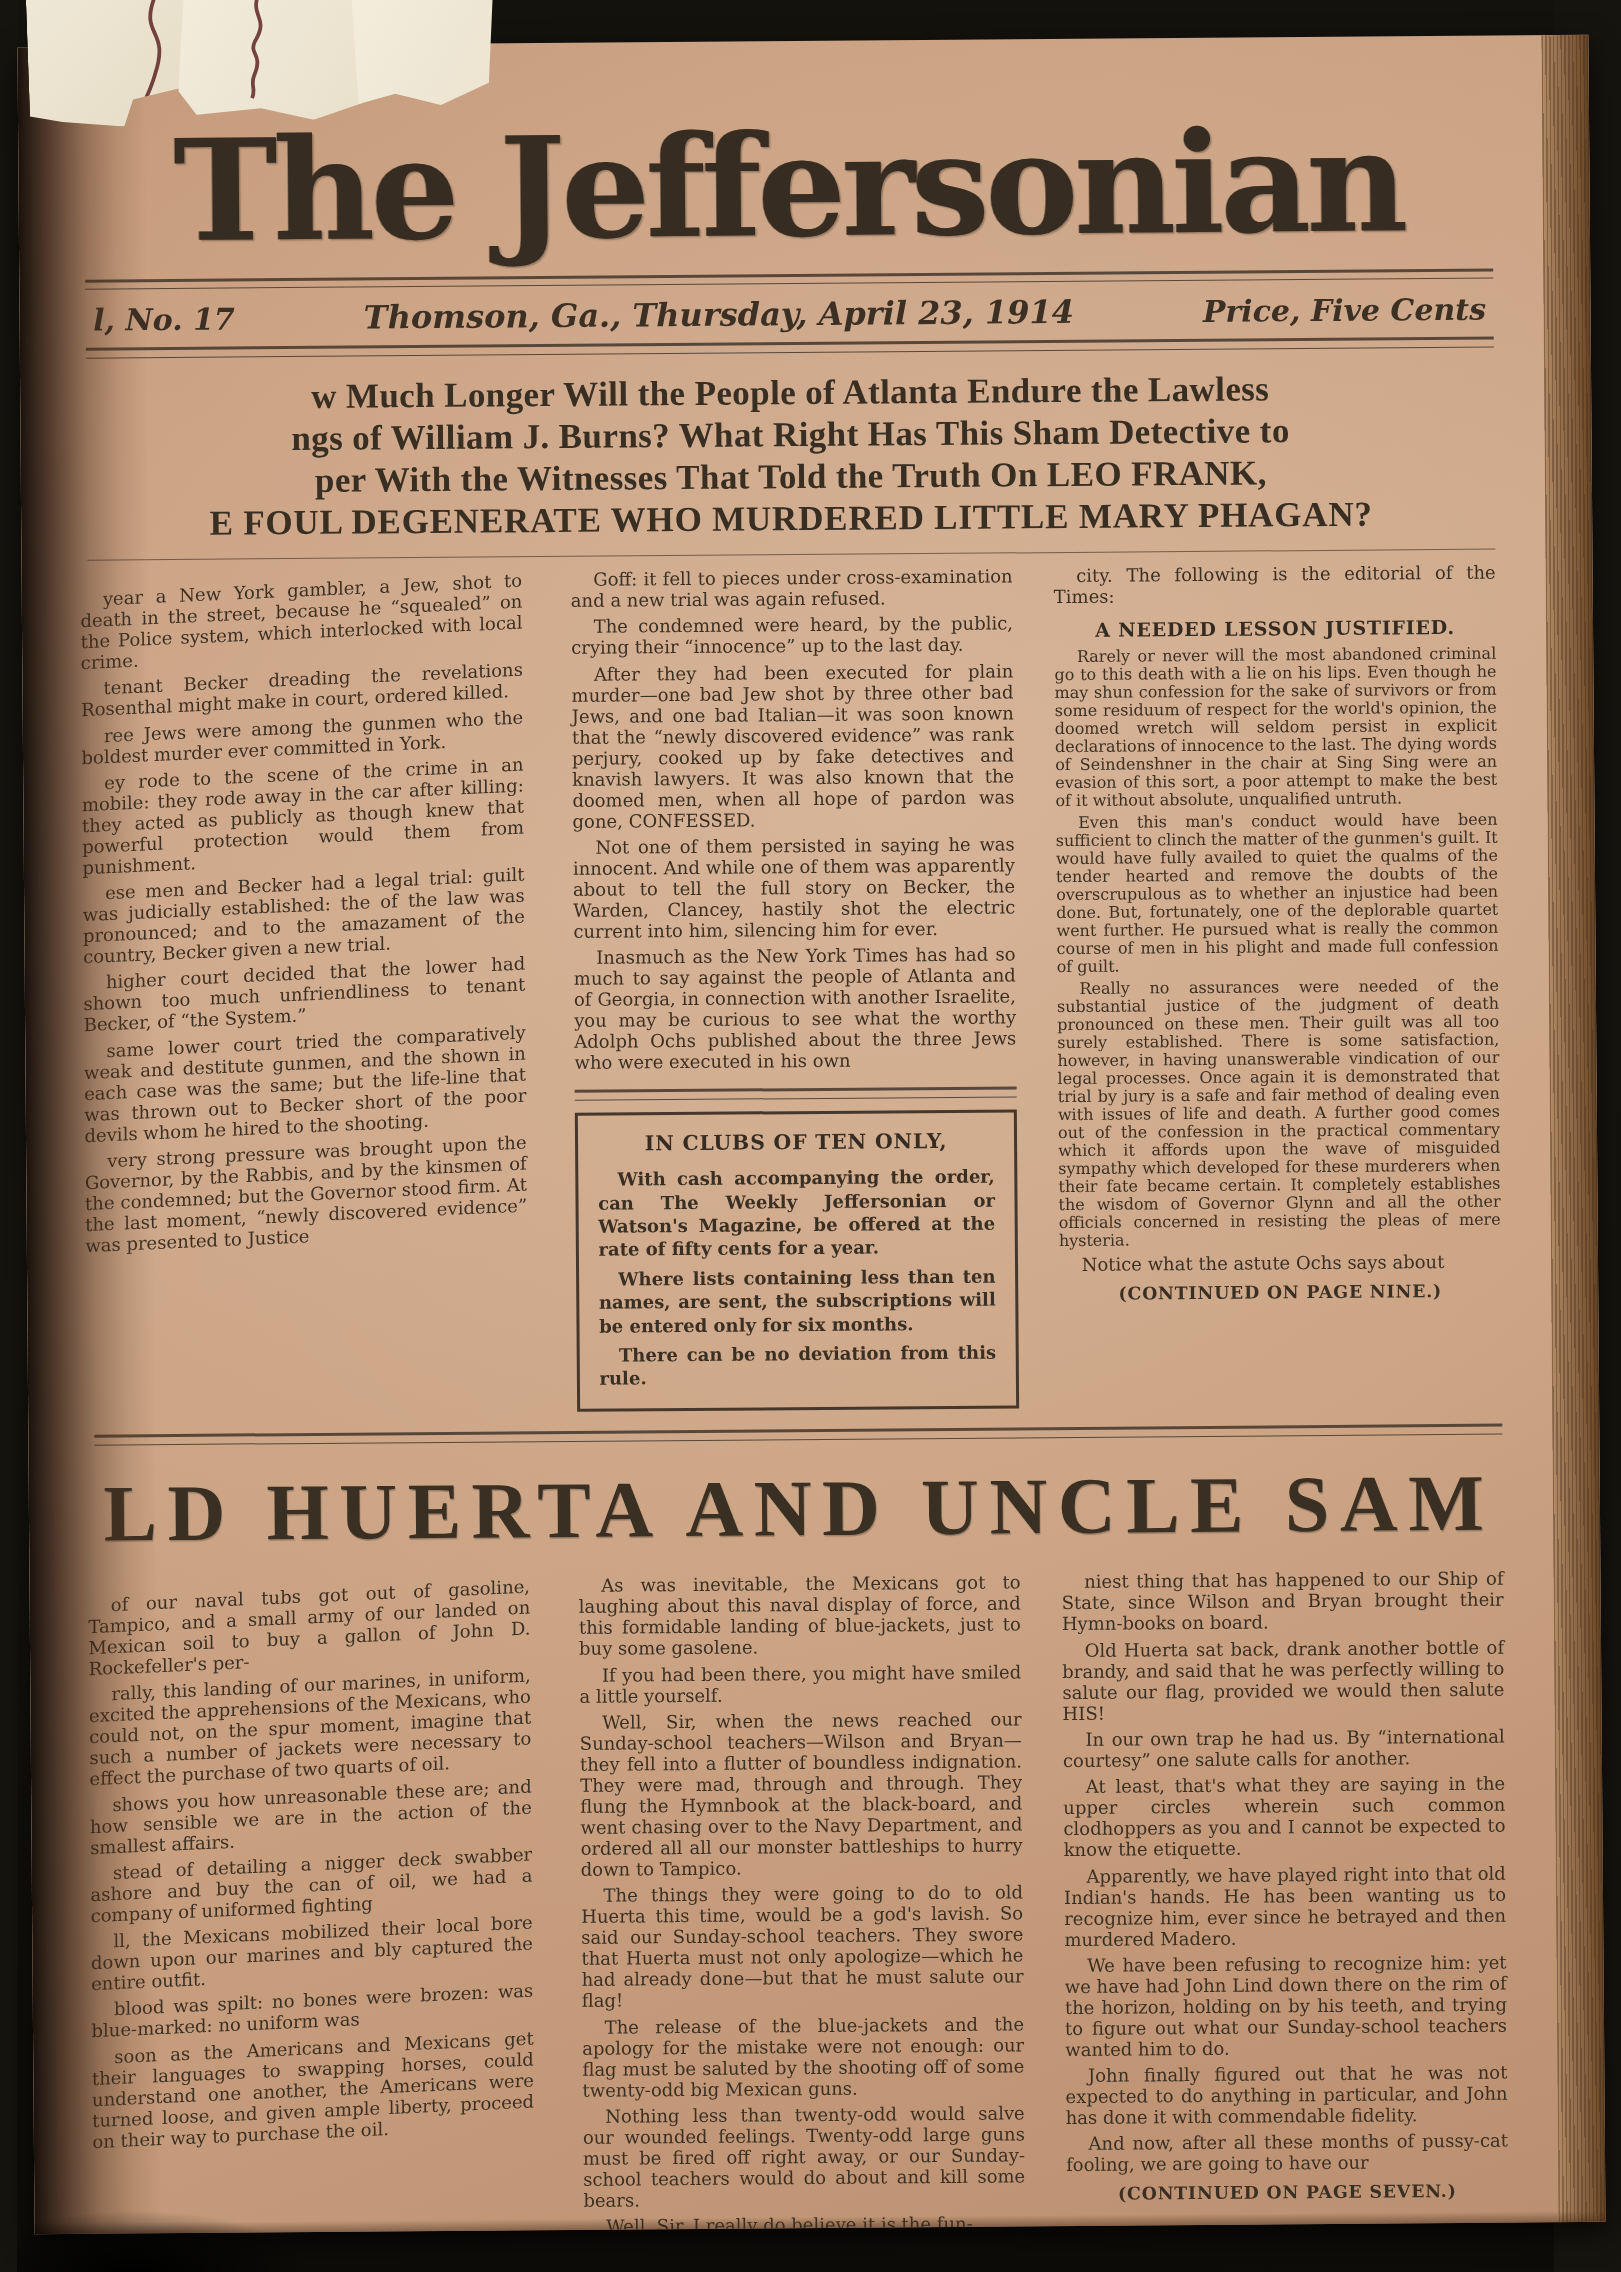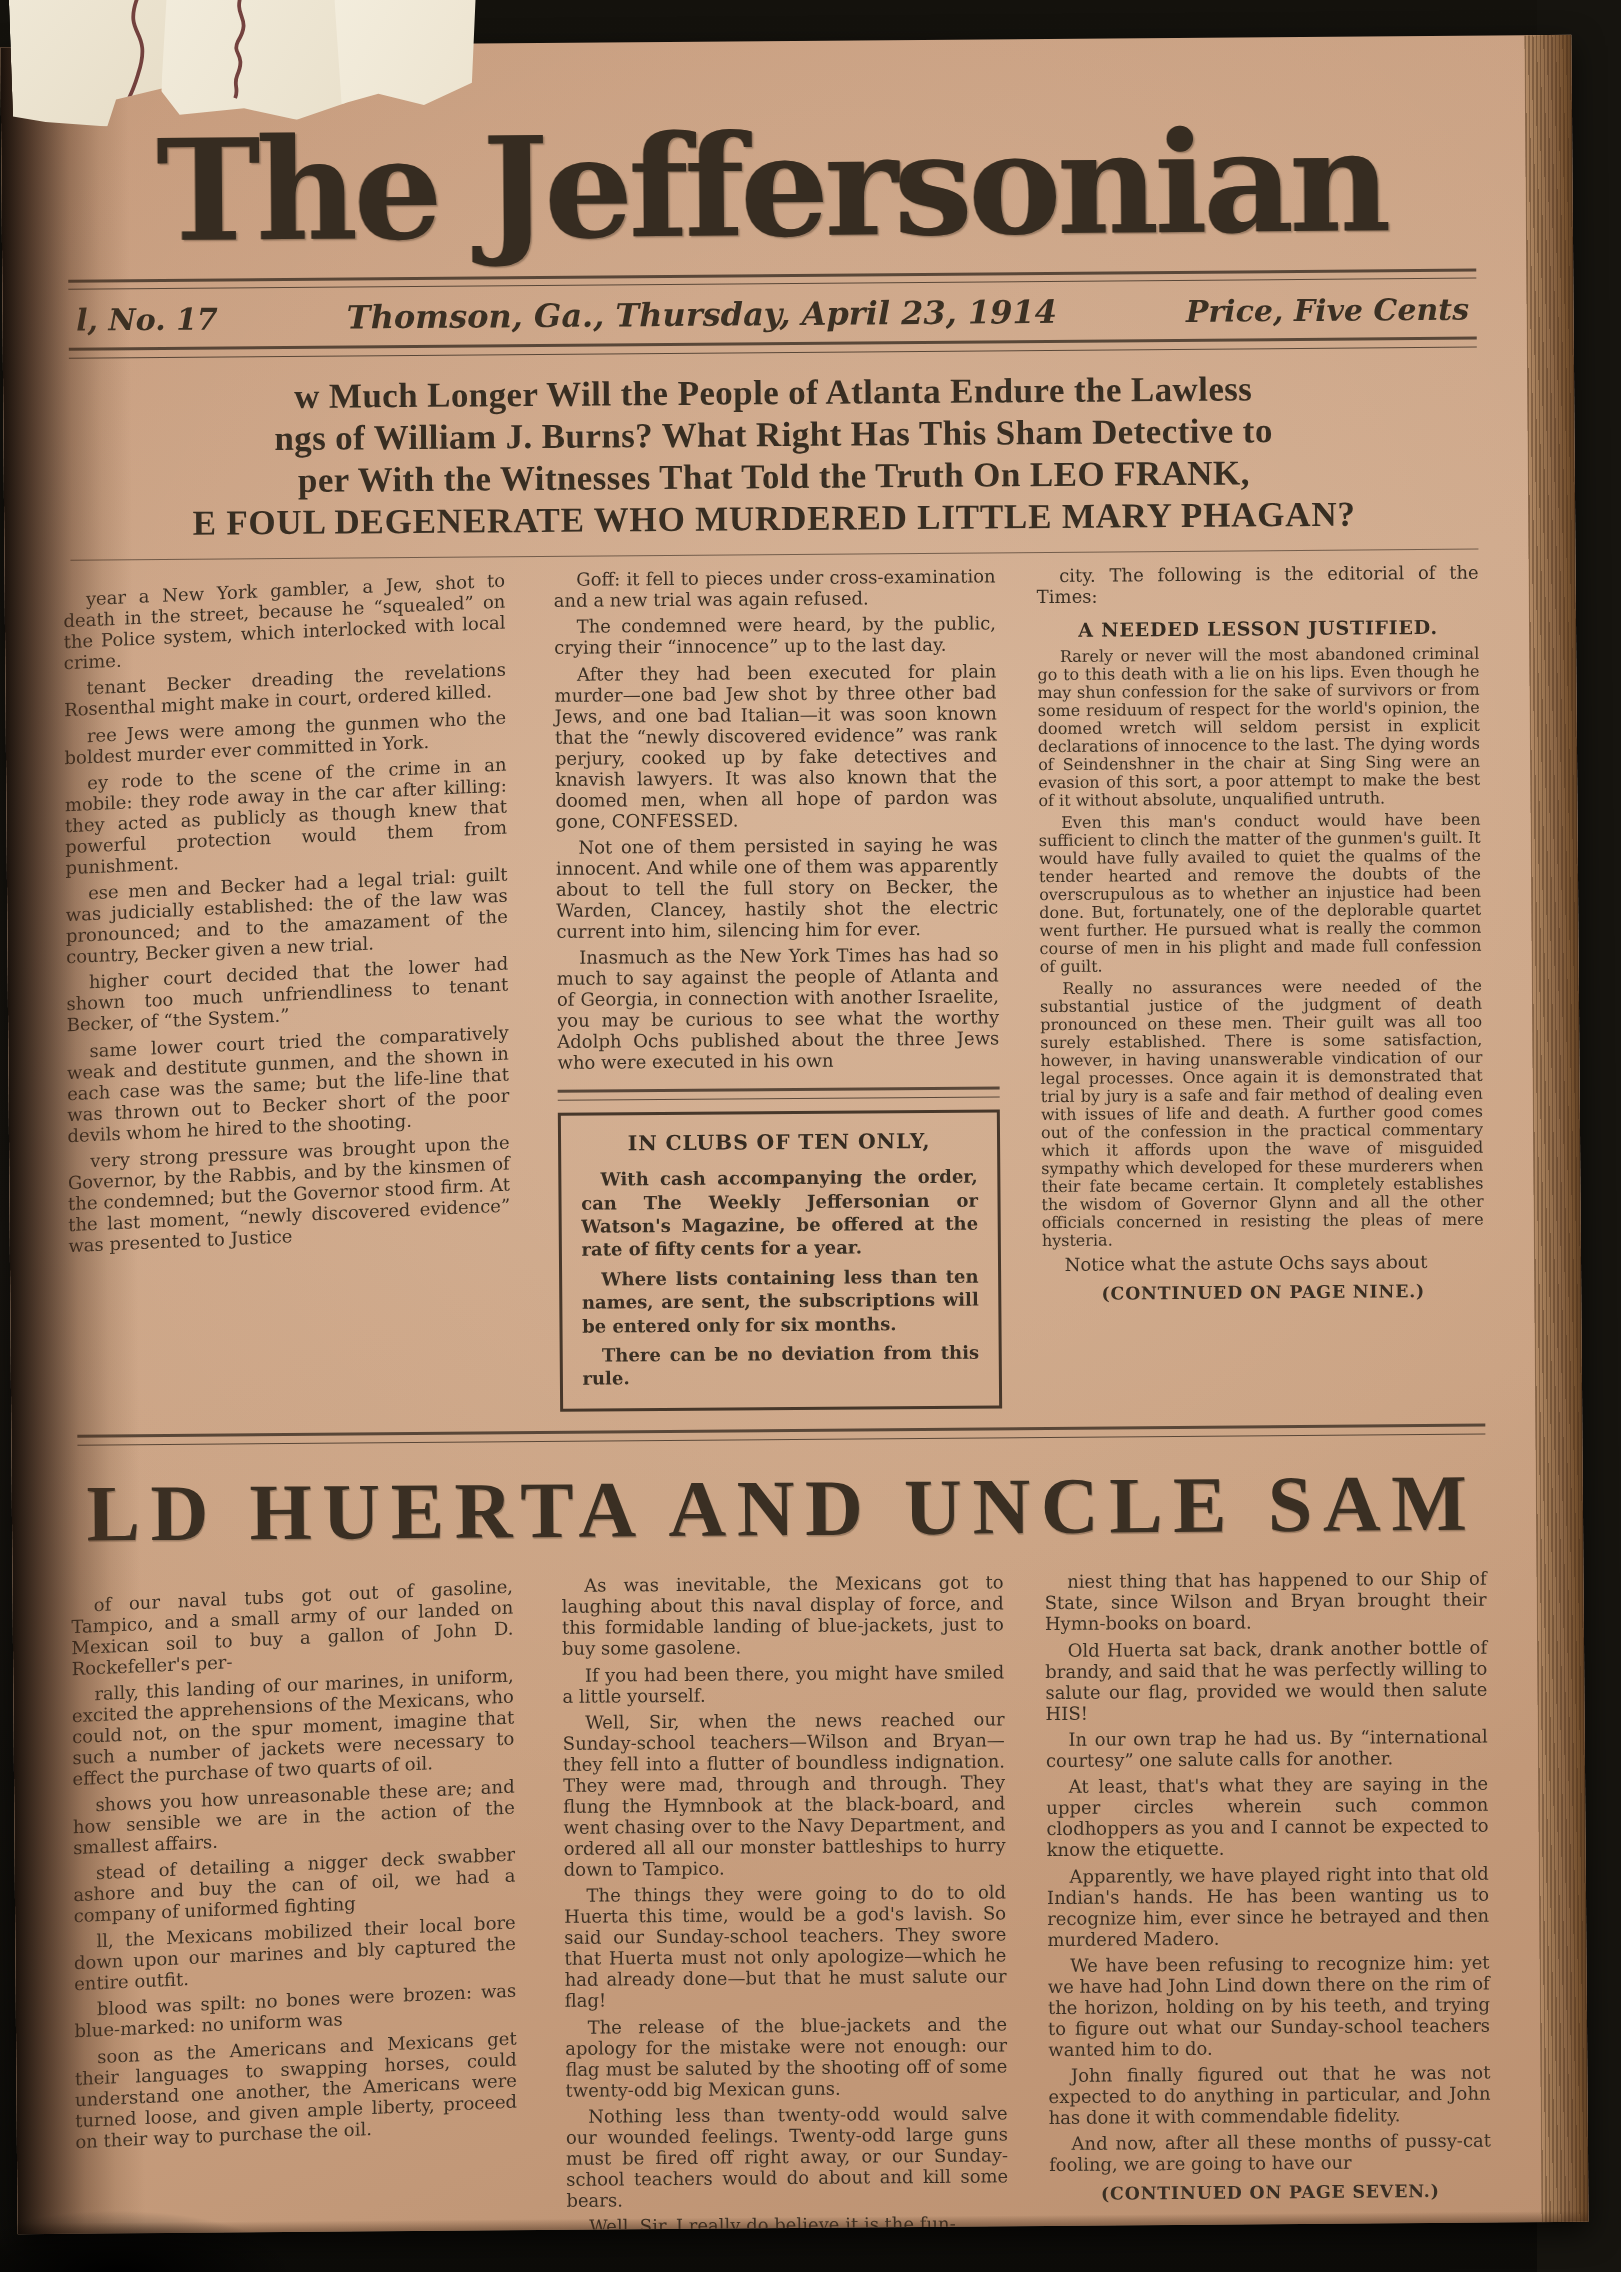--- a/index.html
+++ b/index.html
@@ -6,20 +6,21 @@
     margin: 0; padding: 0;
     width: 1622px; height: 2273px;
     overflow: hidden;
     font-family: "DejaVu Serif", serif;
     background: #16140f;
   }
   .backdrop {
     position: relative;
     width: 1537px; height: 2273px;
     background: linear-gradient(180deg, #14120d 0%, #181510 55%, #0d0c09 100%);
+    margin-left: 17px;
   }
   .corner-shadow {
     position: absolute; left: 0; bottom: 0; width: 392px; height: 83px;
     background: radial-gradient(ellipse 60% 100% at 30% 100%, #000 0%, rgba(0,0,0,0) 75%);
     z-index: 9;
   }
   
   .page {
     position: absolute;
     left: 9px; top: 41px;

